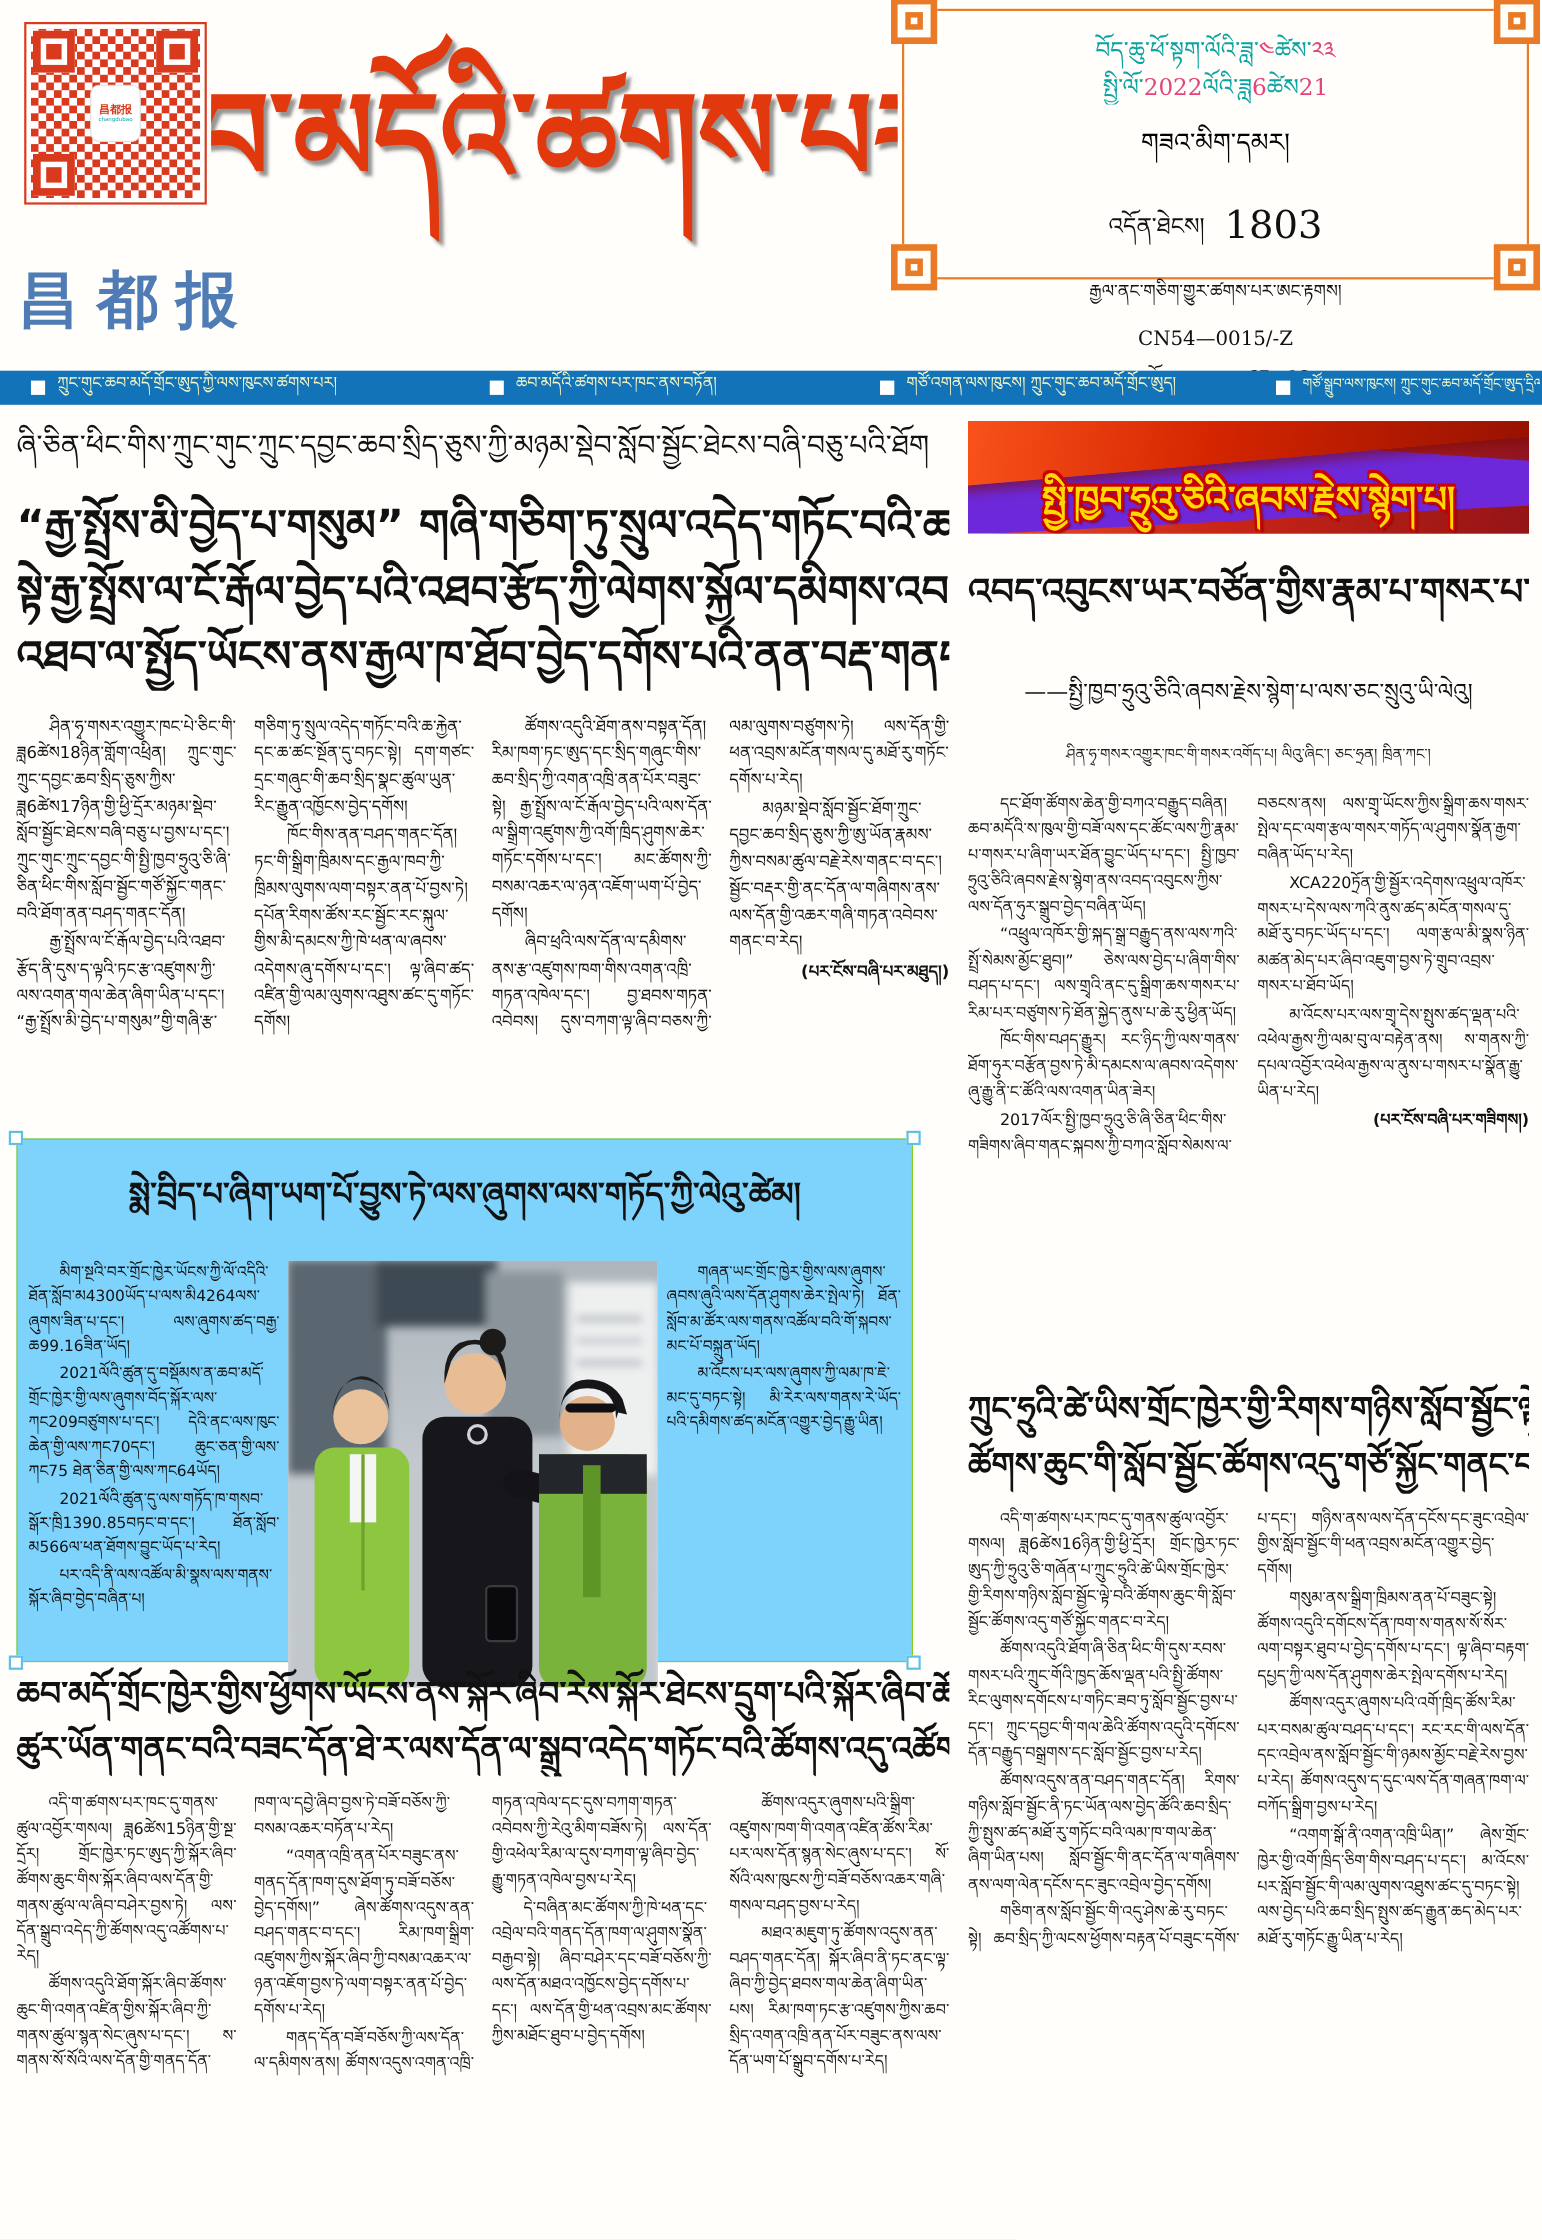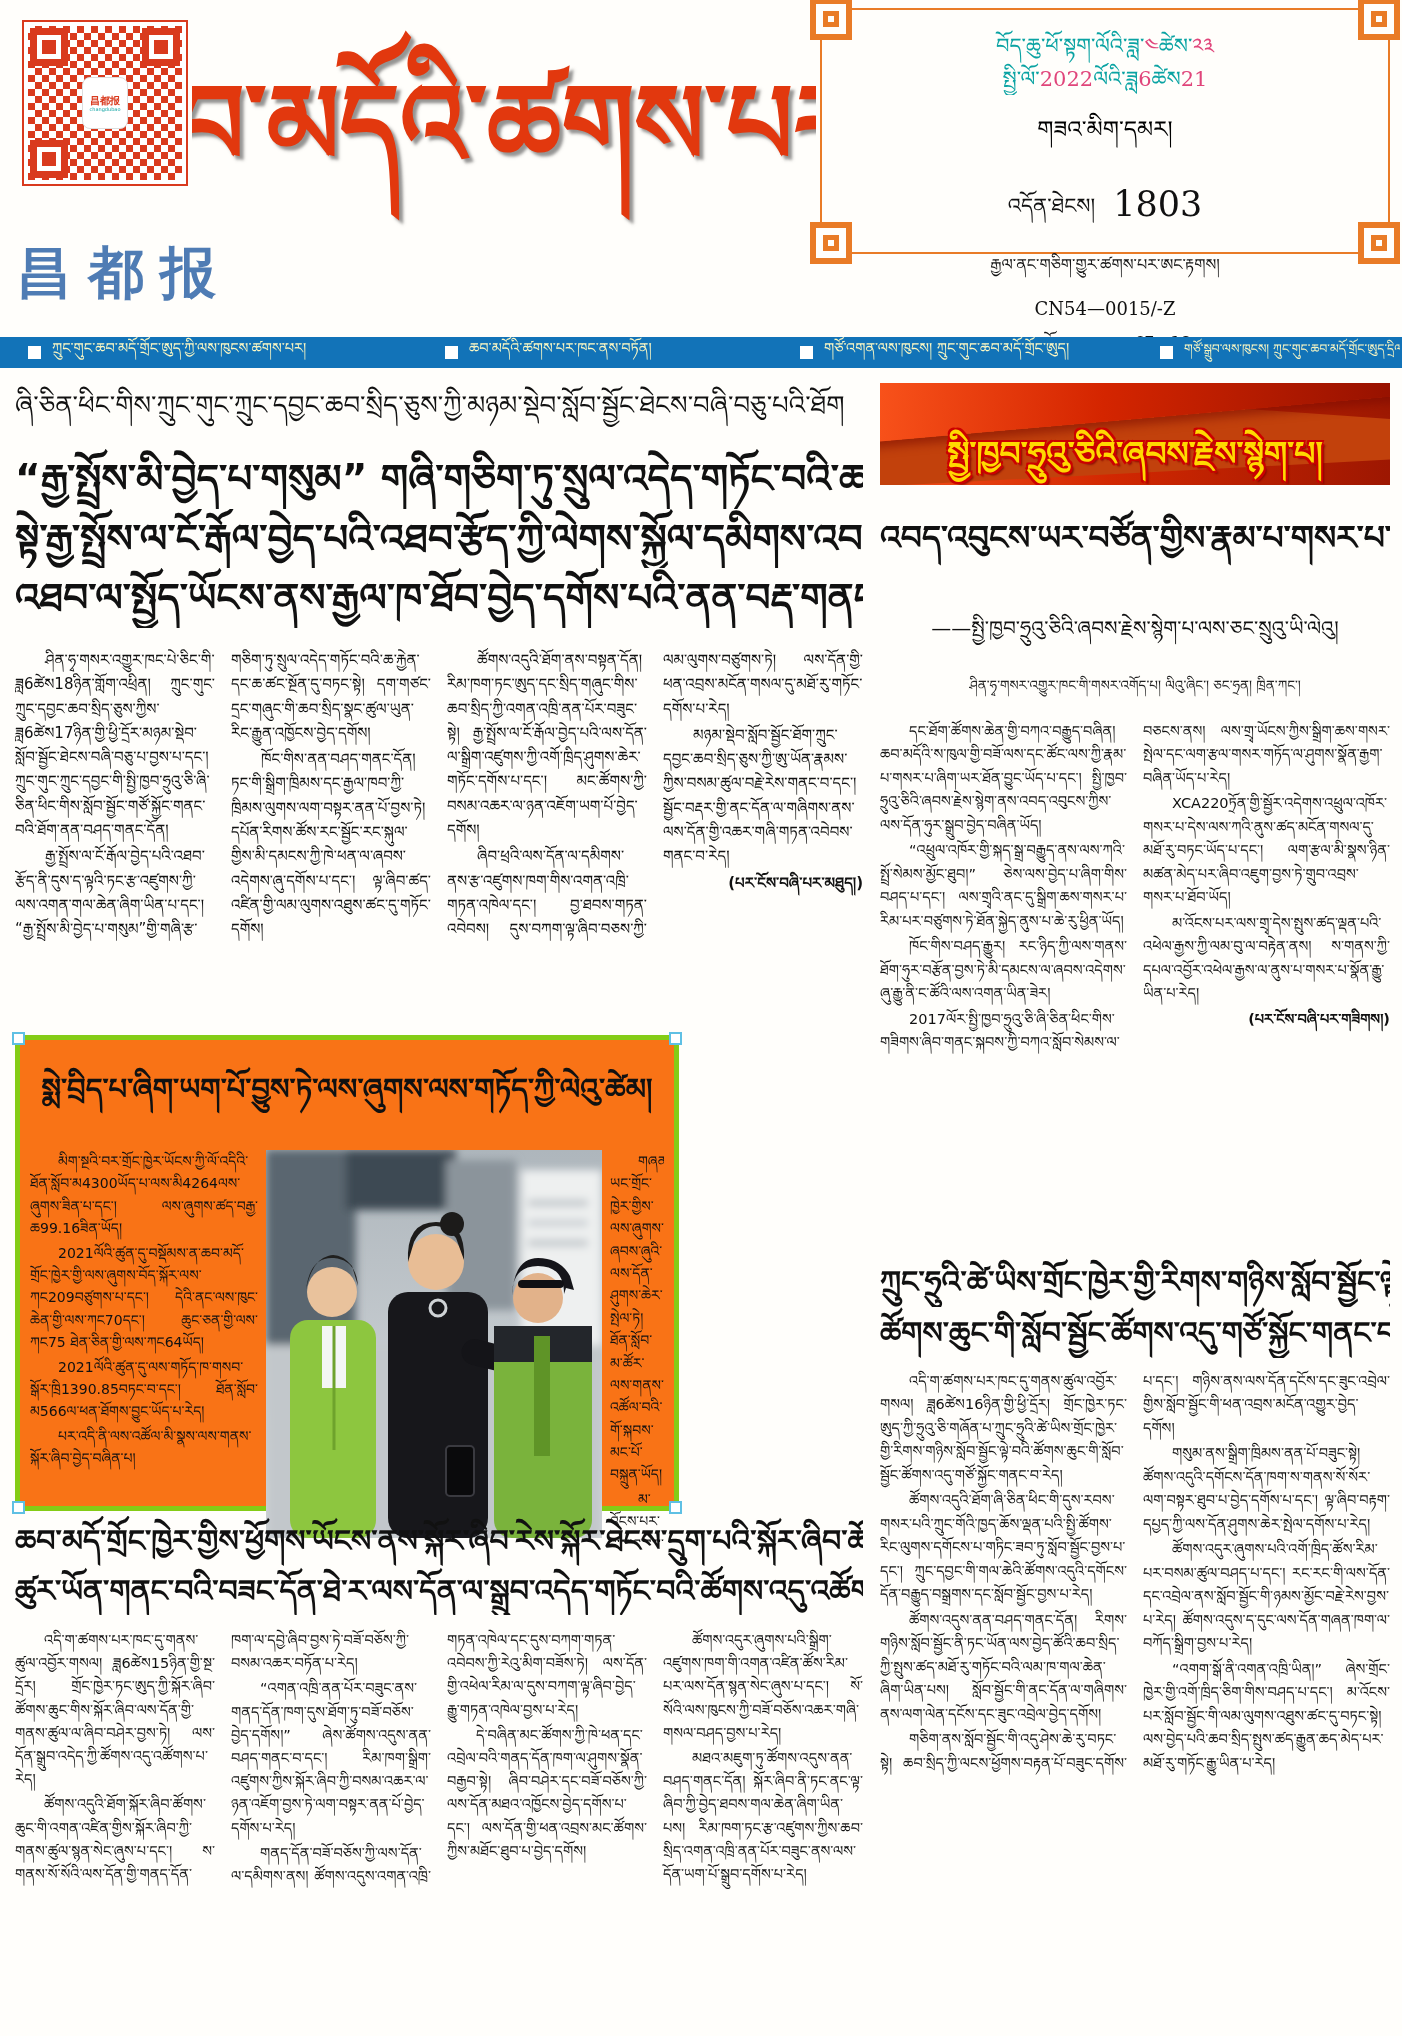--- a/index.html
+++ b/index.html
@@ -60,43 +60,43 @@
   .body-cols { text-align:justify; overflow:hidden; }
   .body-cols p { text-indent:2em; margin-bottom:2px; }
 
   
   .lead { position:absolute; left:15px; top:376px; width:848px; }
   .lead .hl { font-size:39px; line-height:1.53; }
   .lead .body-cols { margin-top:20px; height:372px; column-count:4; column-gap:16px;
         font-size:15px; line-height:1.62; }
 
   
-  .boxed { position:absolute; left:15px; top:1035px; width:664px; height:476px;
-        border:5px solid #84cc16; background:#f97316; }
+  .boxed { position:absolute; left:15px; top:1035px; width:815px; height:476px;
+        border:1px solid #84cc16; background:#7dd3fc; }
   .cyc { position:absolute; width:13px; height:13px; border:2px solid #5fc0e4; background:#fff; }
   .c-tl { left:-8px; top:-8px; } .c-tr { right:-8px; top:-8px; }
   .c-bl { left:-8px; bottom:-8px; } .c-br { right:-8px; bottom:-8px; }
   .boxed .hl { font-size:29px; margin:16px 10px 12px; }
   .boxed .content { display:flex; gap:8px; padding:0 10px; height:392px; overflow:hidden; }
   .boxed .tcol { font-size:14px; line-height:1.6; text-align:justify; overflow:hidden; }
   .boxed .tcol p { text-indent:2em; margin-bottom:2px; }
   .boxed .t-left { width:228px; flex:0 0 auto; }
   .boxed .t-right { flex:1; }
   .photo { width:336px; flex:0 0 auto; height:388px; background:#cfd3d6; position:relative; overflow:hidden; }
   .photo svg { display:block; width:100%; height:100%; }
 
   
   .bottomleft { position:absolute; left:15px; top:1516px; width:848px; }
   .bottomleft .hl { font-size:30px; line-height:1.65; }
   .bottomleft .body-cols { margin-top:14px; height:388px; column-count:4; column-gap:16px;
         font-size:14.5px; line-height:1.6; }
 
   
   .right { position:absolute; left:880px; top:383px; width:510px; }
-  .banner { position:relative; height:102px; background:#c2410c; overflow:hidden; }
+  .banner { position:relative; height:102px; background:#6d28d9; overflow:hidden; }
   .banner .rib { position:absolute; left:-40px; right:-40px; height:70px;
         background:linear-gradient(100deg,#ff5a1f,#d42500 45%,#8f0f00); }
   .banner .rib1 { top:-34px; transform:rotate(-5deg); box-shadow:0 6px 10px rgba(120,10,0,.55); }
   .banner .rib2 { top:-52px; transform:rotate(4deg); opacity:.85; }
   .banner .rib3 { bottom:-58px; transform:rotate(-3deg); opacity:.9; }
   .banner-text { position:absolute; left:0; right:0; top:34px; text-align:center;
         font-size:33px; font-weight:bold; color:#ffd900; white-space:nowrap; overflow:hidden;
         text-shadow:-2px -2px 0 #c00, 2px -2px 0 #c00, -2px 2px 0 #c00, 2px 2px 0 #c00, 3px 3px 2px rgba(120,0,0,.8); }
   .r-headline { margin-top:16px; font-size:33px; }
   .r-sub { margin-top:12px; text-align:center; font-size:20px; white-space:nowrap; overflow:hidden; }

